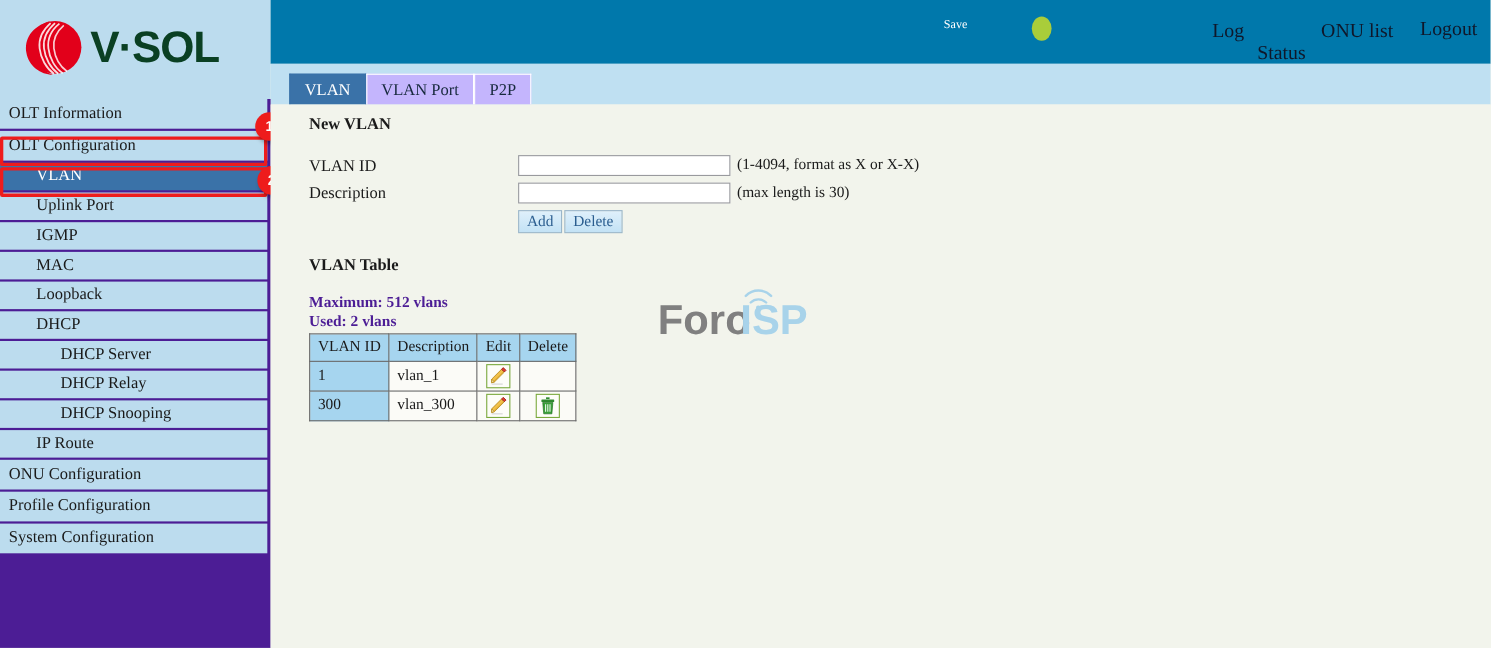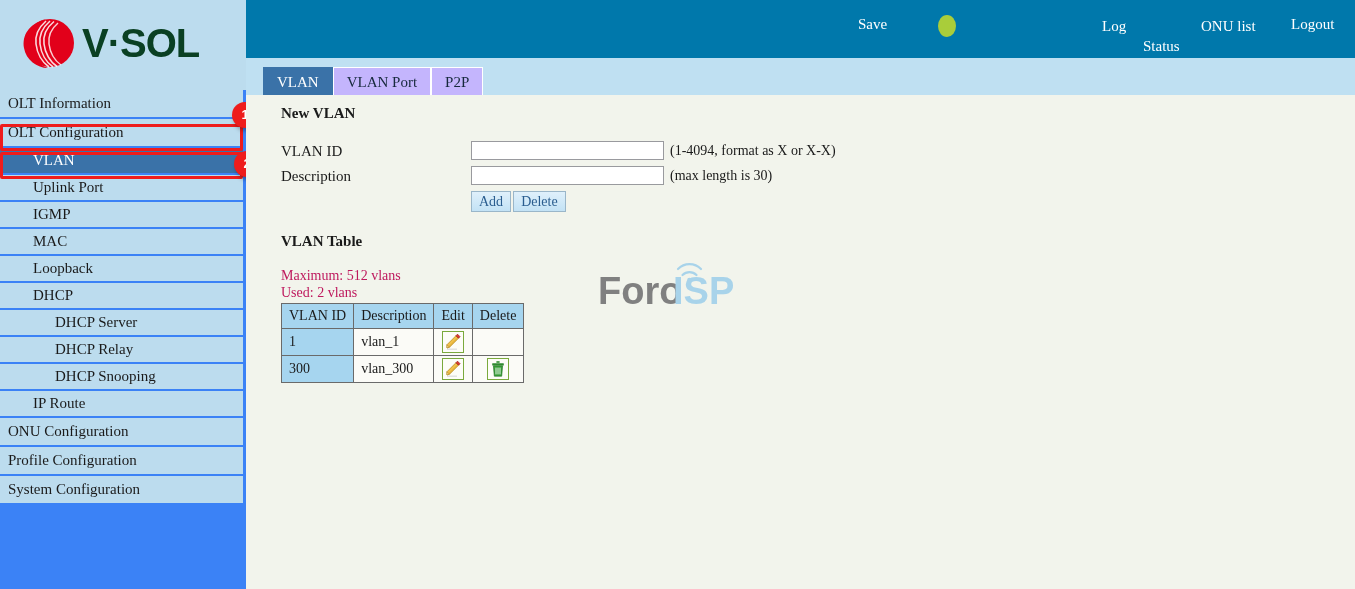--- a/index.html
+++ b/index.html
@@ -43,35 +43,35 @@
   
   .topbar {
     position: absolute;
     left: 246px; top: 0;
     width: 1109px; height: 58px;
     background: #0078ab;
   }
   .save-link {
     position: absolute;
     left: 612px; top: 16px;
-    font-size: 15px;
+    font-size: 11px;
     color: #ffffff;
     cursor: pointer;
   }
   .save-dot {
     position: absolute;
     left: 692px; top: 15px;
     width: 18px; height: 22px;
     border-radius: 50%;
     background: #a9cd3a;
   }
   .nav-link {
     position: absolute;
-    font-size: 15px;
-    color: #ffffff;
+    font-size: 18px;
+    color: #0f172a;
     cursor: pointer;
   }
   .nav-log { left: 856px; top: 18px; }
   .nav-status { left: 897px; top: 18px; margin-top: 20px; }
   .nav-onu { left: 955px; top: 18px; }
   .nav-logout { left: 1045px; top: 16px; }
 
   
   .tabstrip {
     position: absolute;
@@ -101,21 +101,21 @@
     color: #ffffff;
     border-color: #3a72a8;
   }
 
   
   .sidebar {
     position: absolute;
     left: 0; top: 90px;
     width: 246px;
     height: 499px;
-    background: #3b82f6;
+    background: #4c1d95;
   }
   .menu-item {
     position: relative;
     width: 243px;
     height: 25px;
     margin-bottom: 2px;
     background: #bcdcee;
     font-size: 15px;
     color: #1a1a1a;
     line-height: 25px;
@@ -222,22 +222,22 @@
     box-sizing: border-box;
     cursor: pointer;
     line-height: 19px;
   }
   .btn + .btn { margin-left: 2px; }
 
   .stat-line {
     position: absolute;
     left: 35px;
     font-size: 14px;
-    font-weight: normal;
-    color: #be185d;
+    font-weight: bold;
+    color: #4c1d95;
   }
   .stat-max { top: 173px; }
   .stat-used { top: 190px; }
 
   
   .vlan-table {
     position: absolute;
     left: 35px; top: 208px;
     border-collapse: collapse;
     font-size: 14px;

